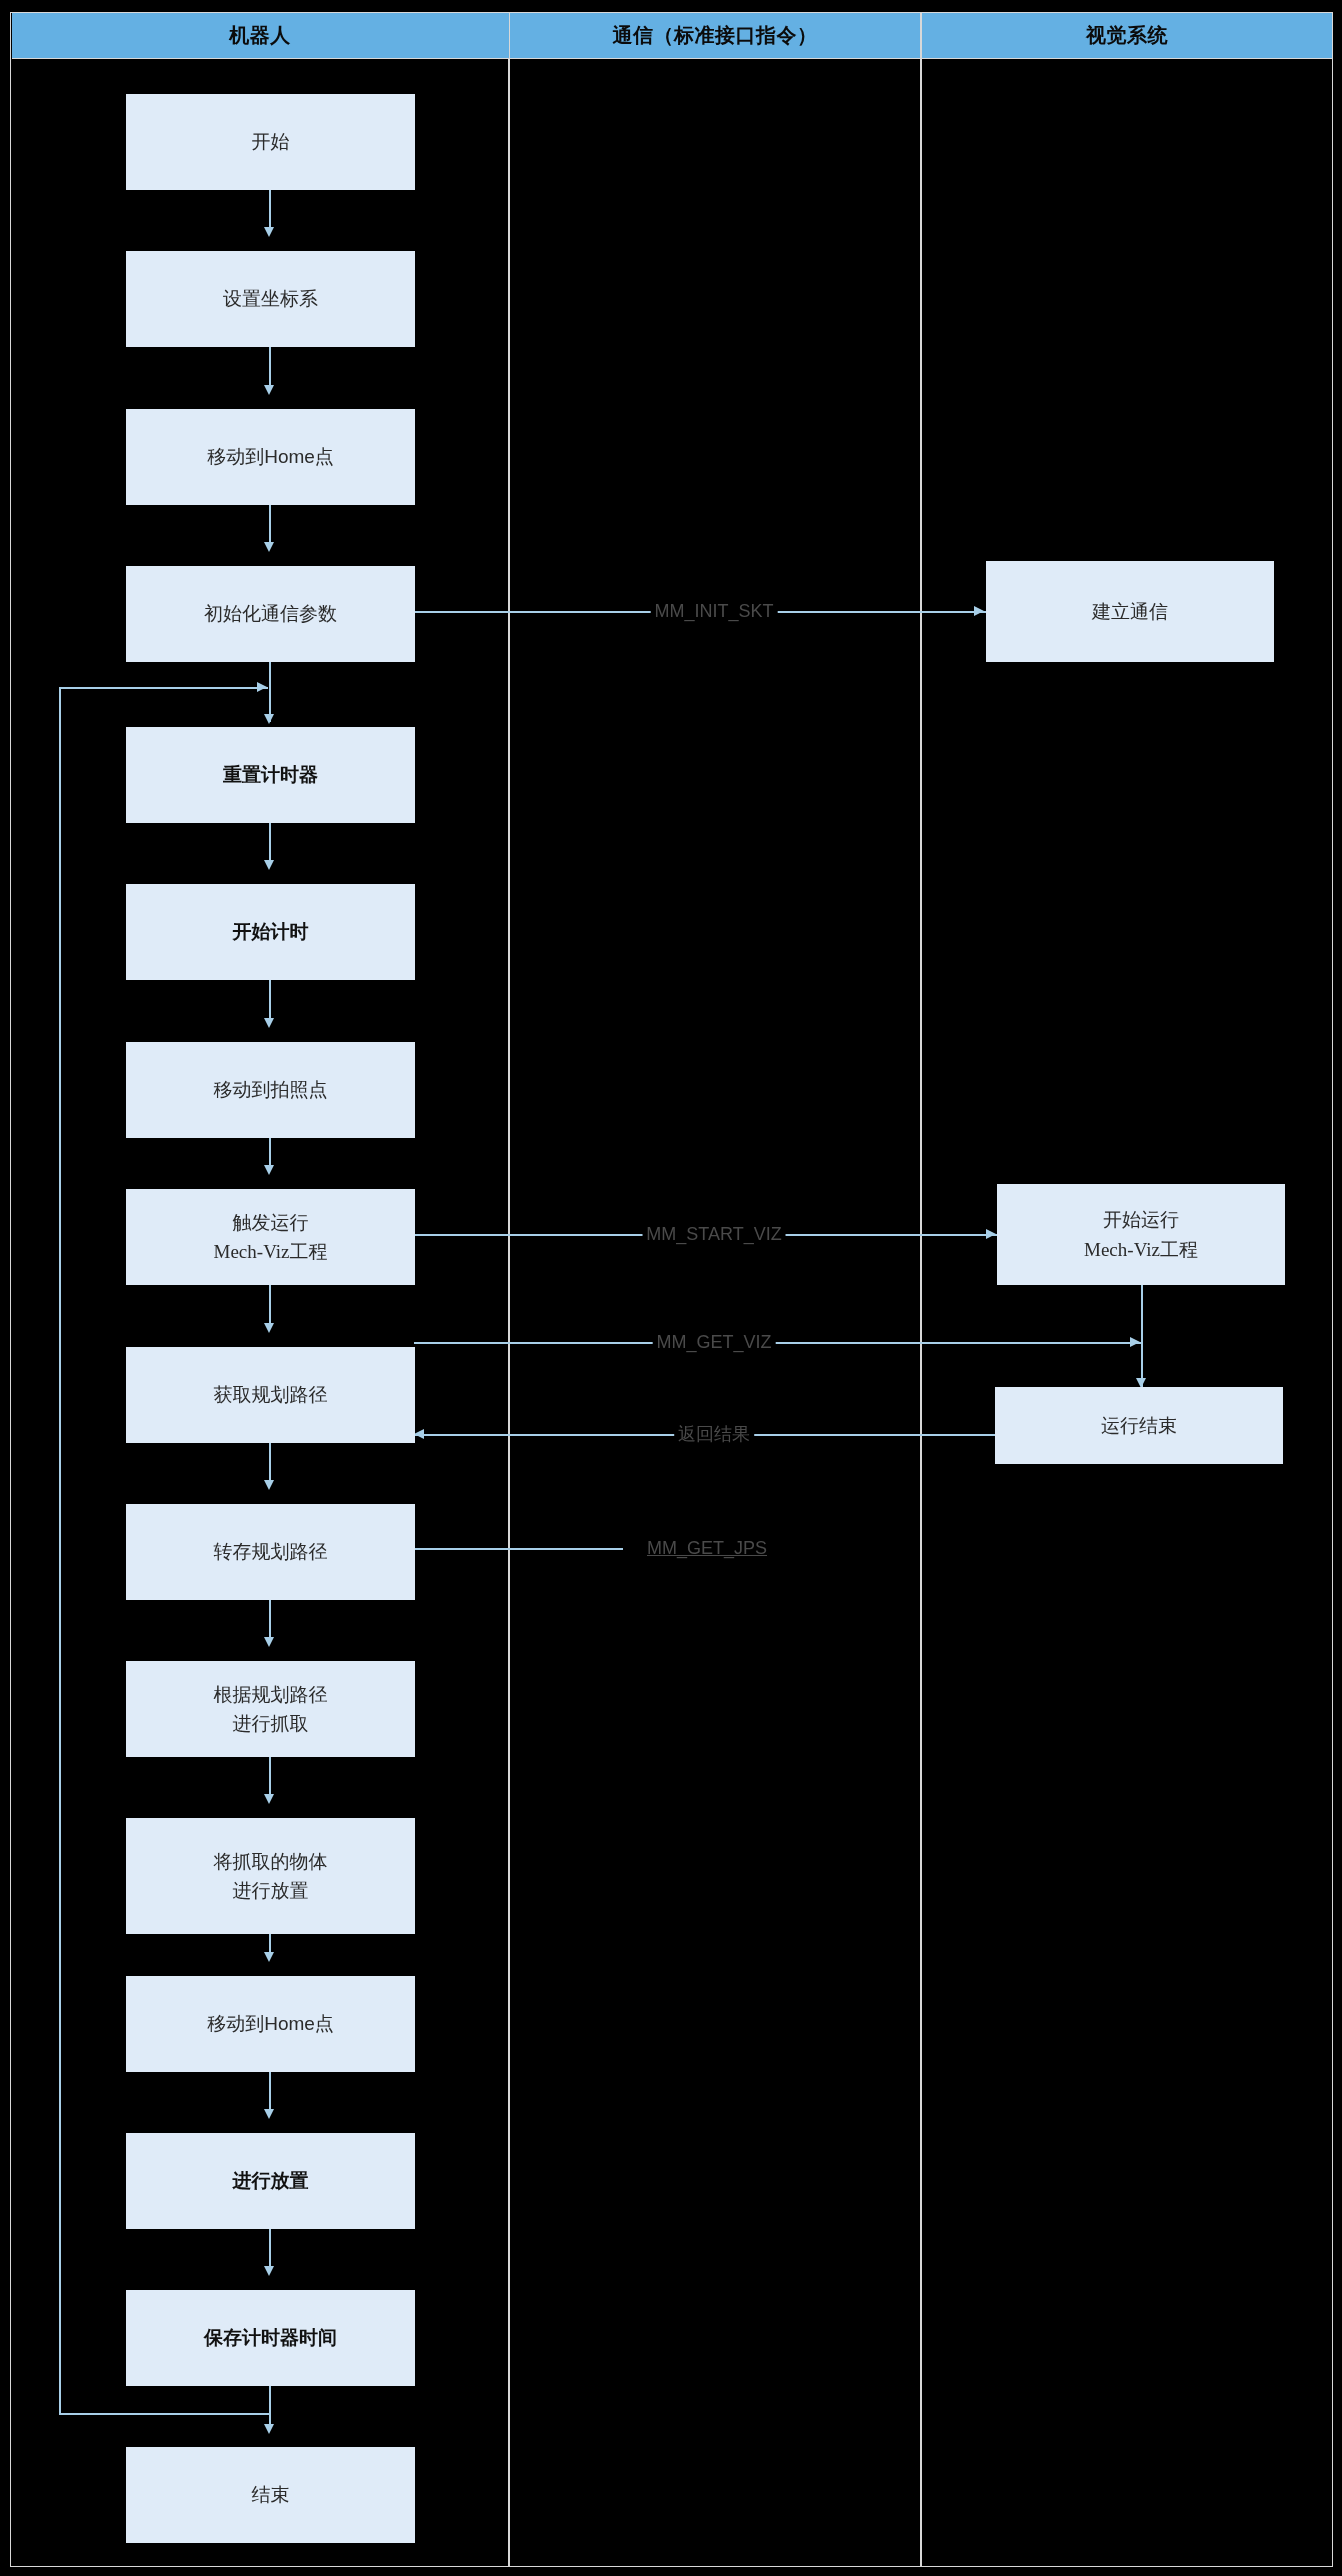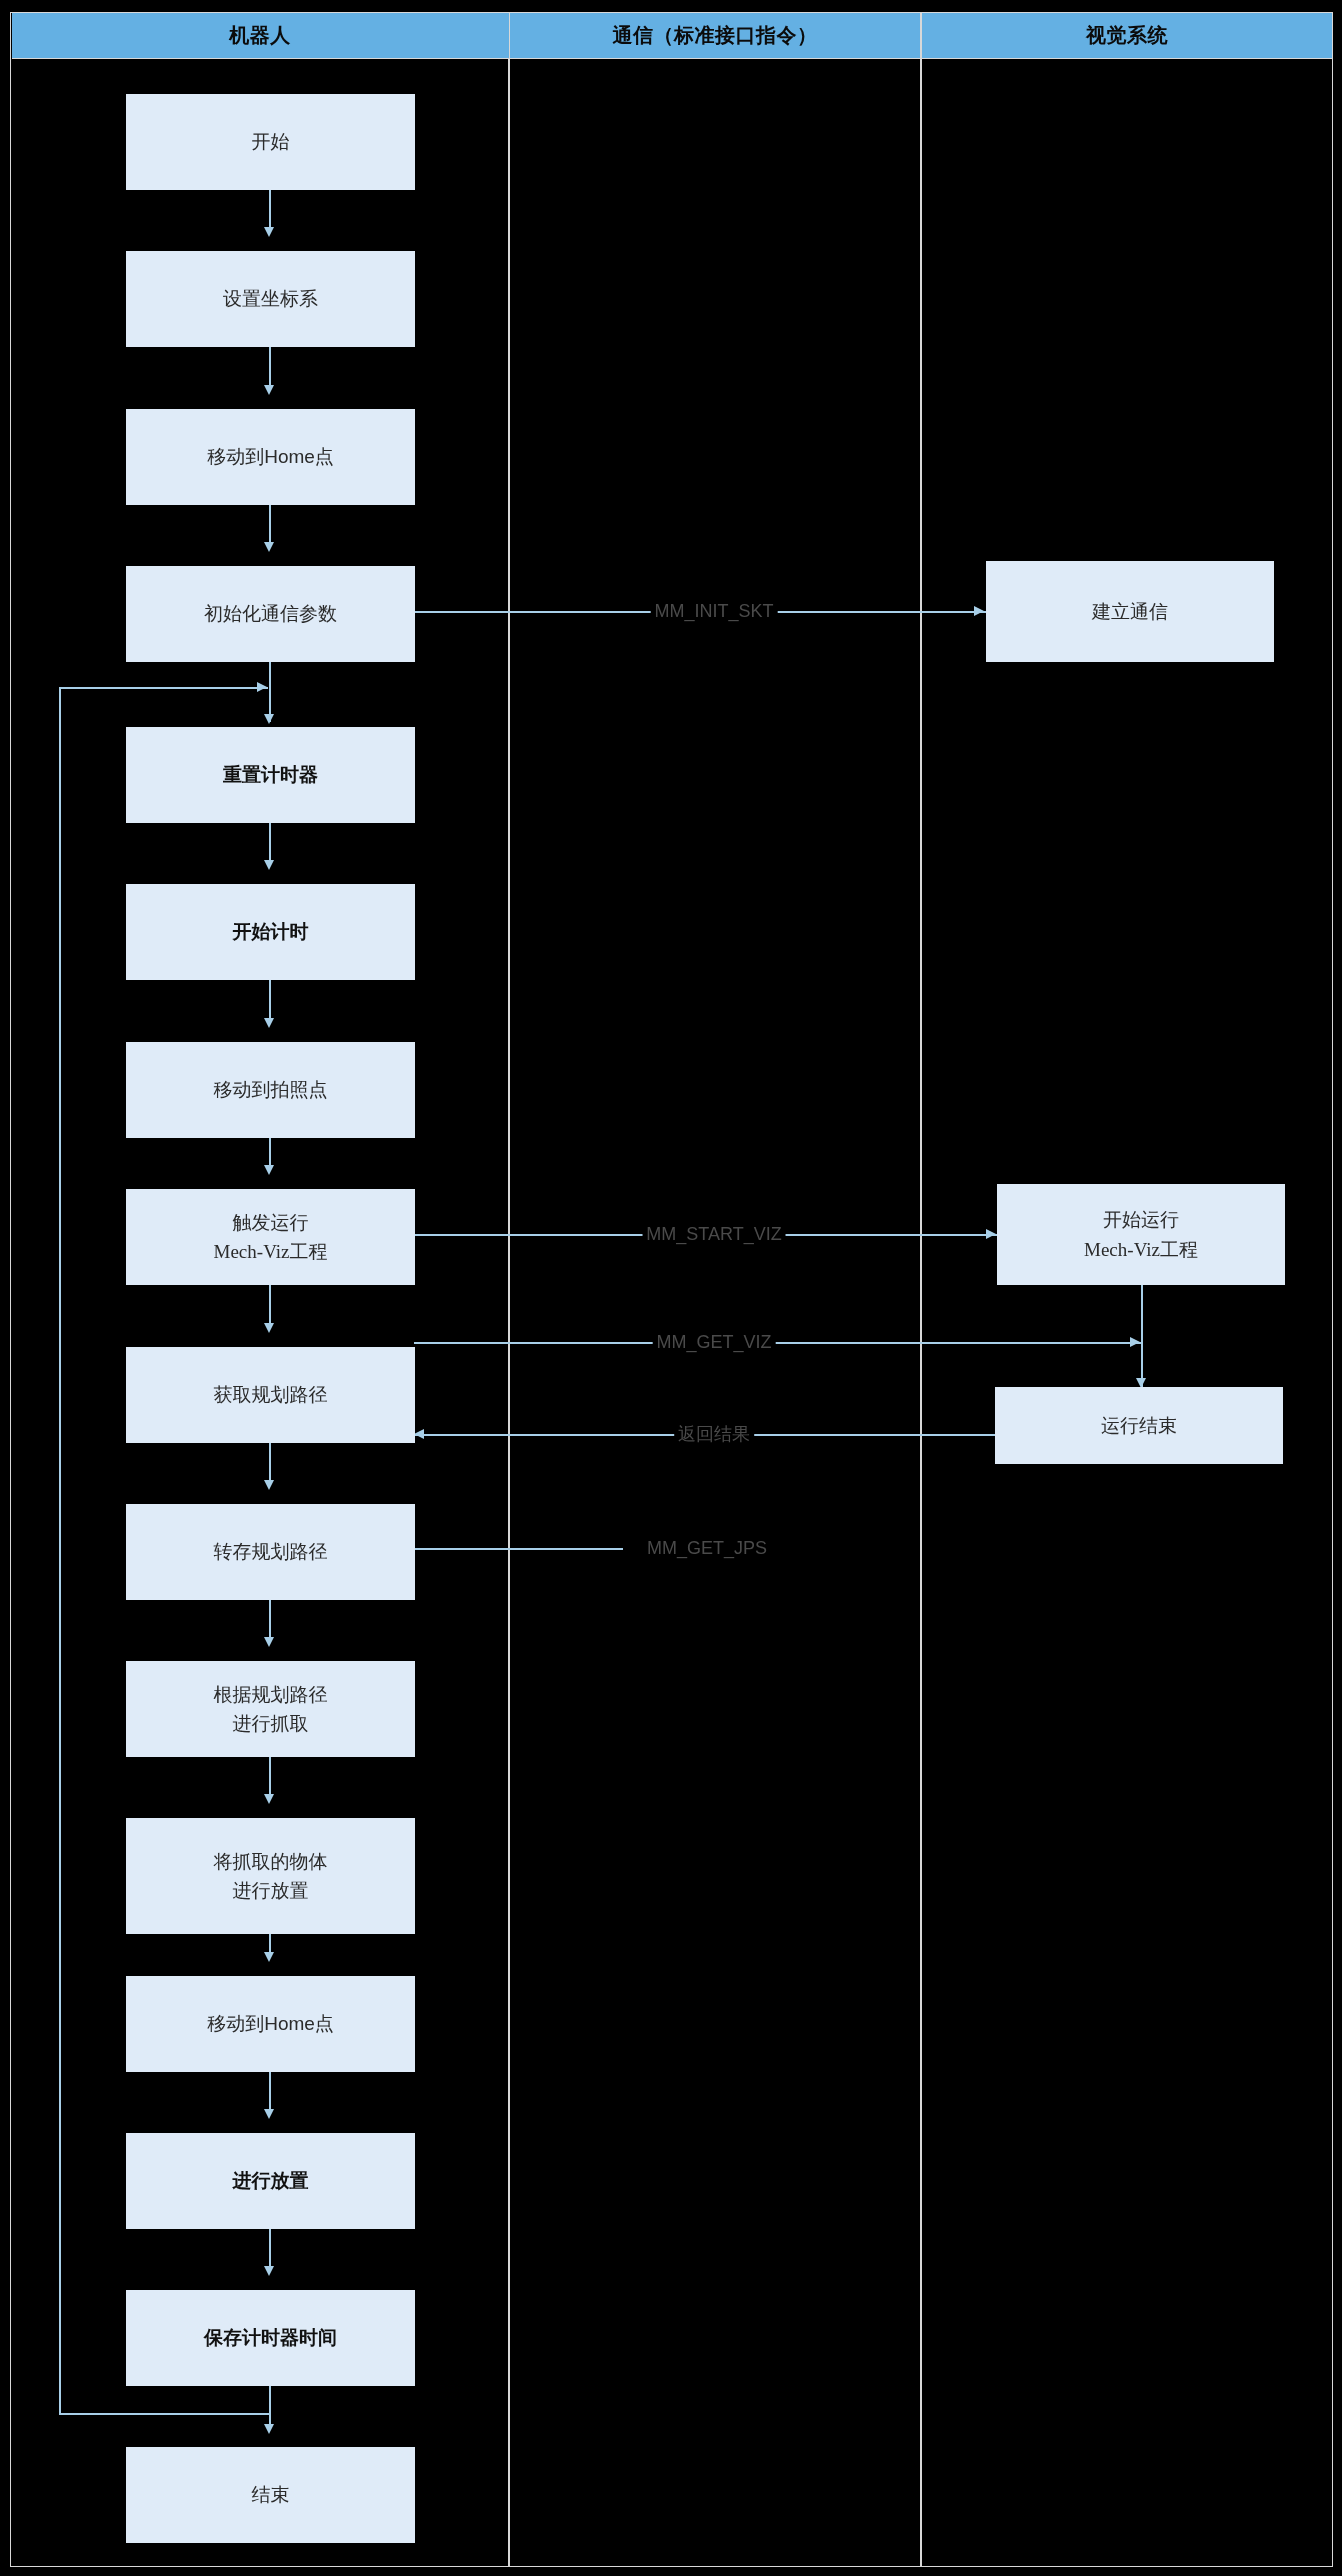--- a/index.html
+++ b/index.html
@@ -188,21 +188,21 @@
 
   <div class="hline" style="left:414px; top:1342px; width:727px;"></div>
   <div class="arrow-right" style="left:1130px; top:1337px;"></div>
   <div class="edge-label" style="left:714px; top:1342px;text-align:right;">MM_GET_VIZ</div>
 
   <div class="hline" style="left:414px; top:1434px; width:583px;"></div>
   <div class="arrow-left" style="left:414px; top:1429px;"></div>
   <div class="edge-label" style="left:714px; top:1434px;">返回结果</div>
 
   <div class="hline" style="left:414px; top:1548px; width:209px;"></div>
-  <div class="edge-label" style="left:707px; top:1548px;">MM_GET_JPS</div>
+  <div class="edge-label" style="left:707px; top:1548px;text-decoration:underline;">MM_GET_JPS</div>
 
   <div class="vline" style="left:1141px; top:1285px; height:104px;"></div>
   <div class="arrow-down" style="left:1136px; top:1378px;"></div>
 
   <div class="node" style="left:126px; top:94px;  width:289px; height:96px;">
     <span>开始</span>
   </div>
   <div class="node" style="left:126px; top:251px; width:289px; height:96px;">
     <span>设置坐标系</span>
   </div>

